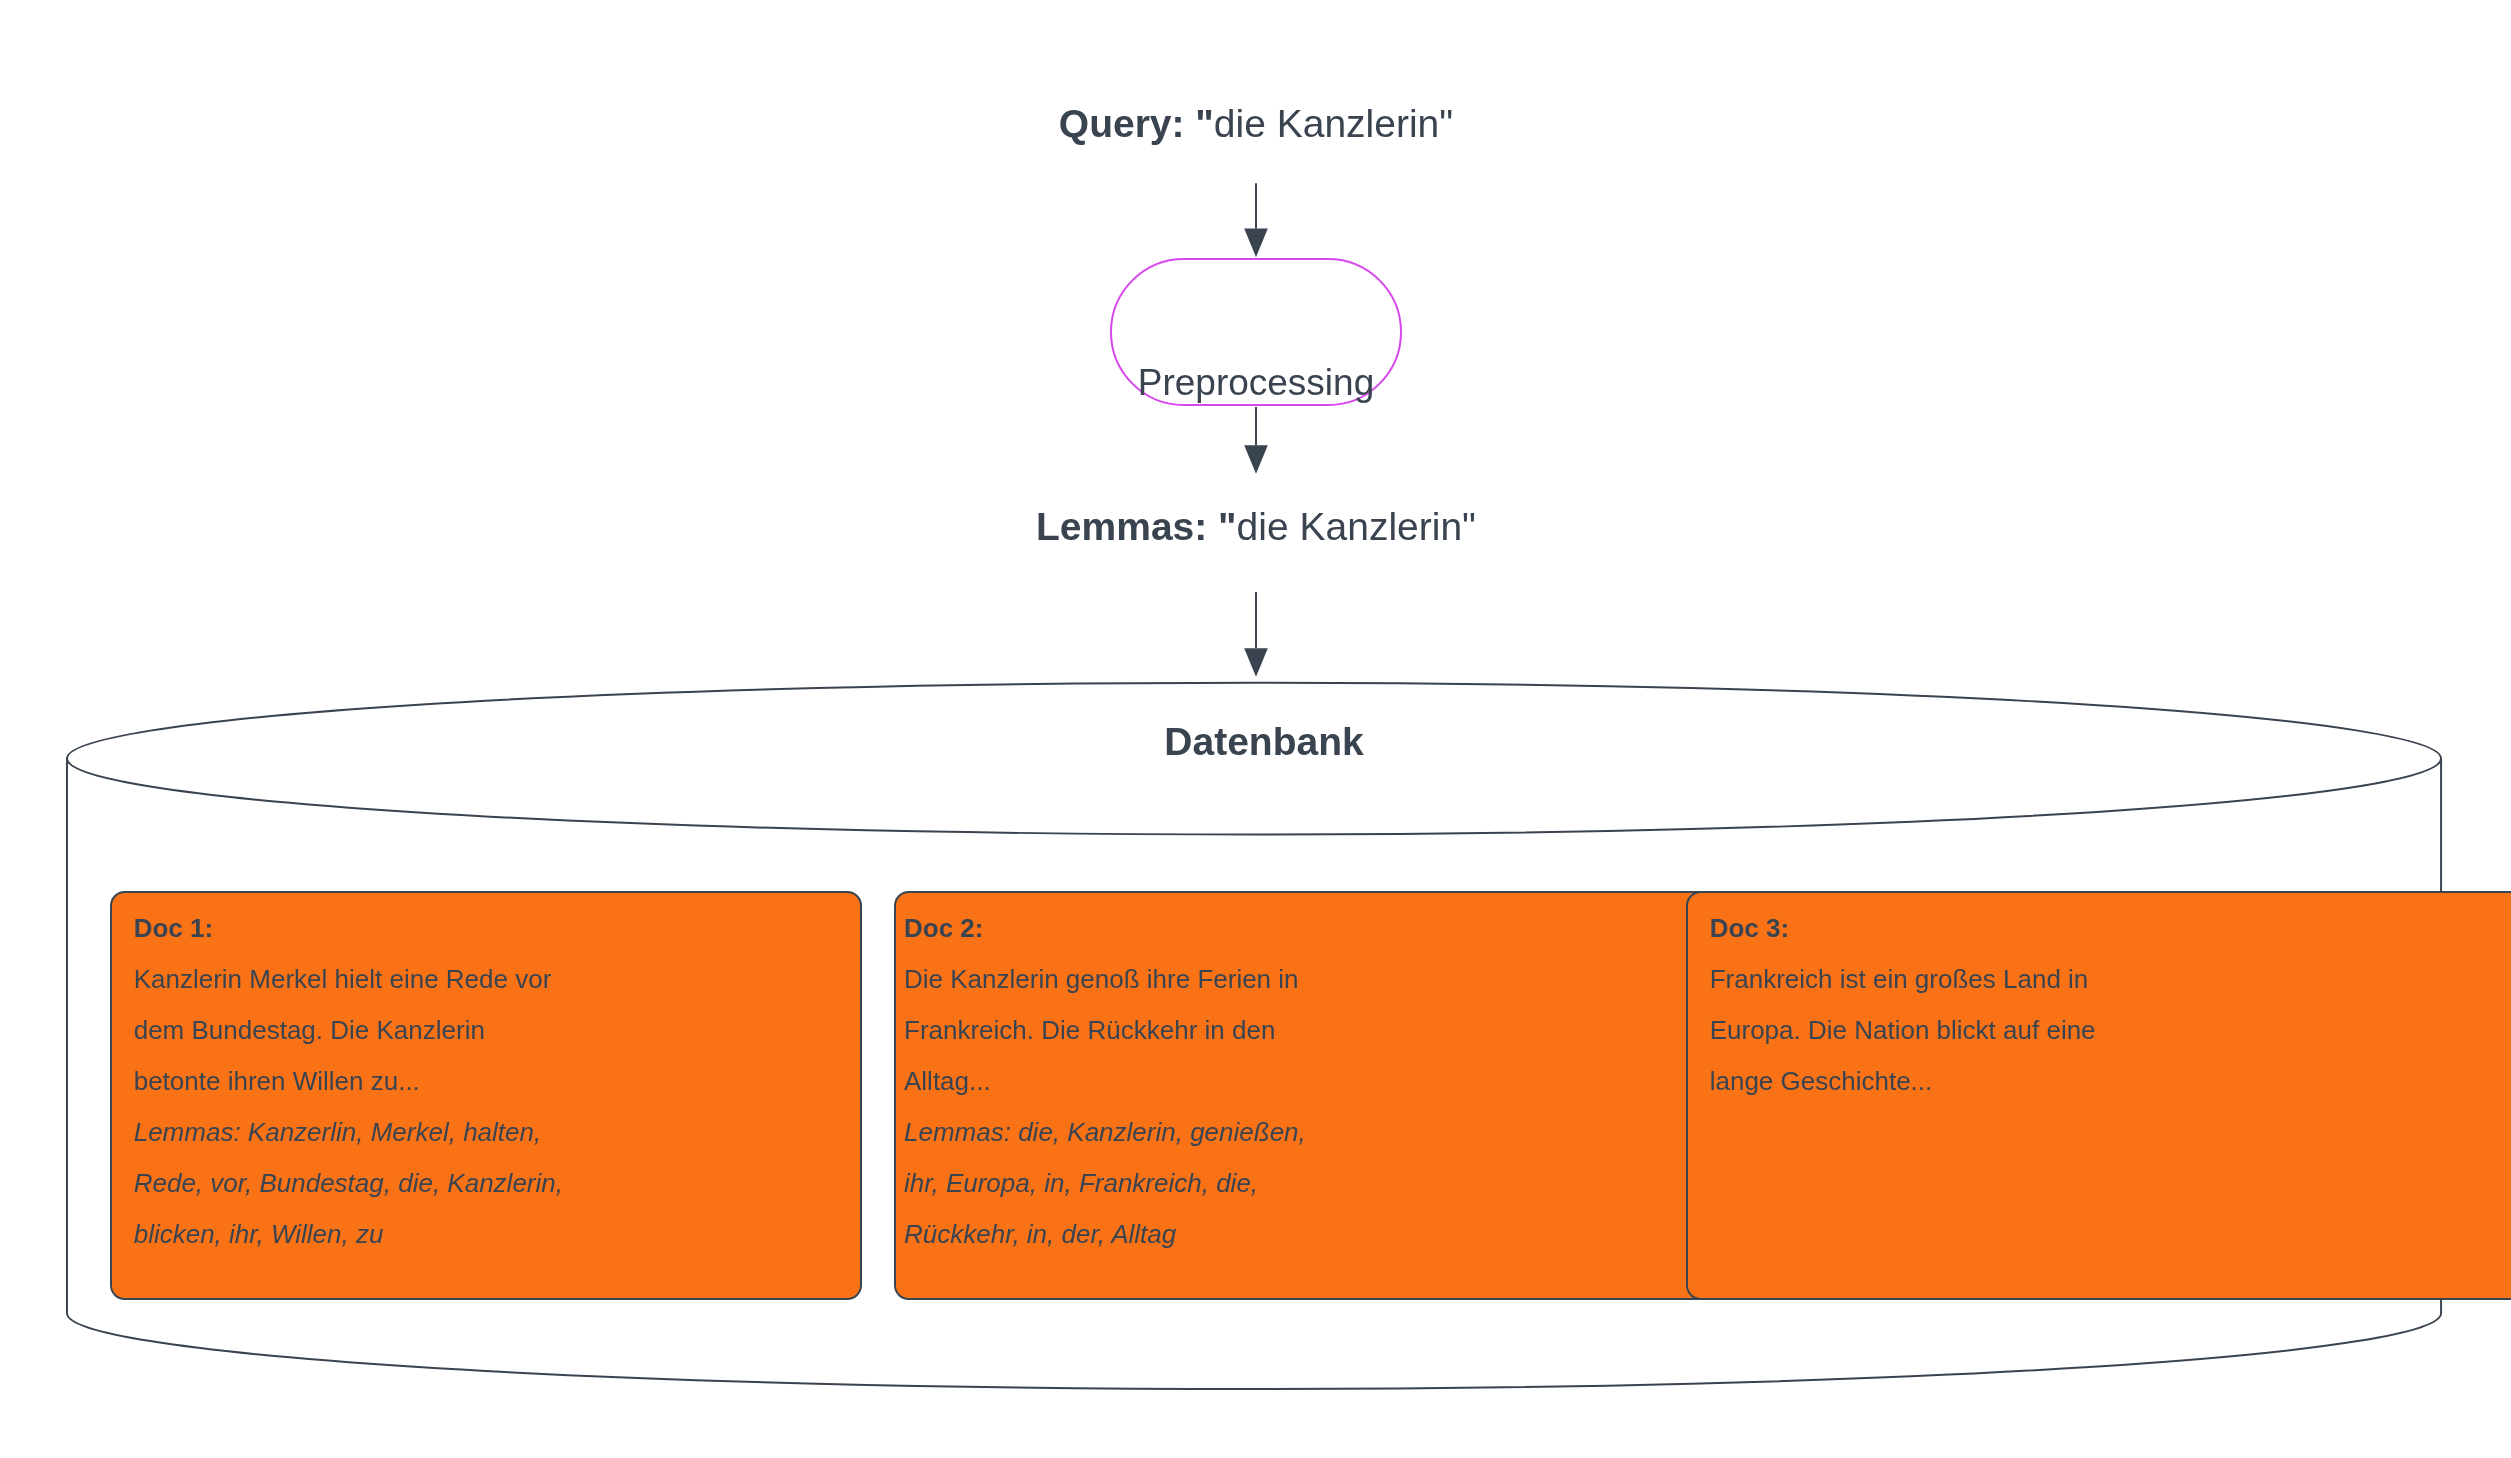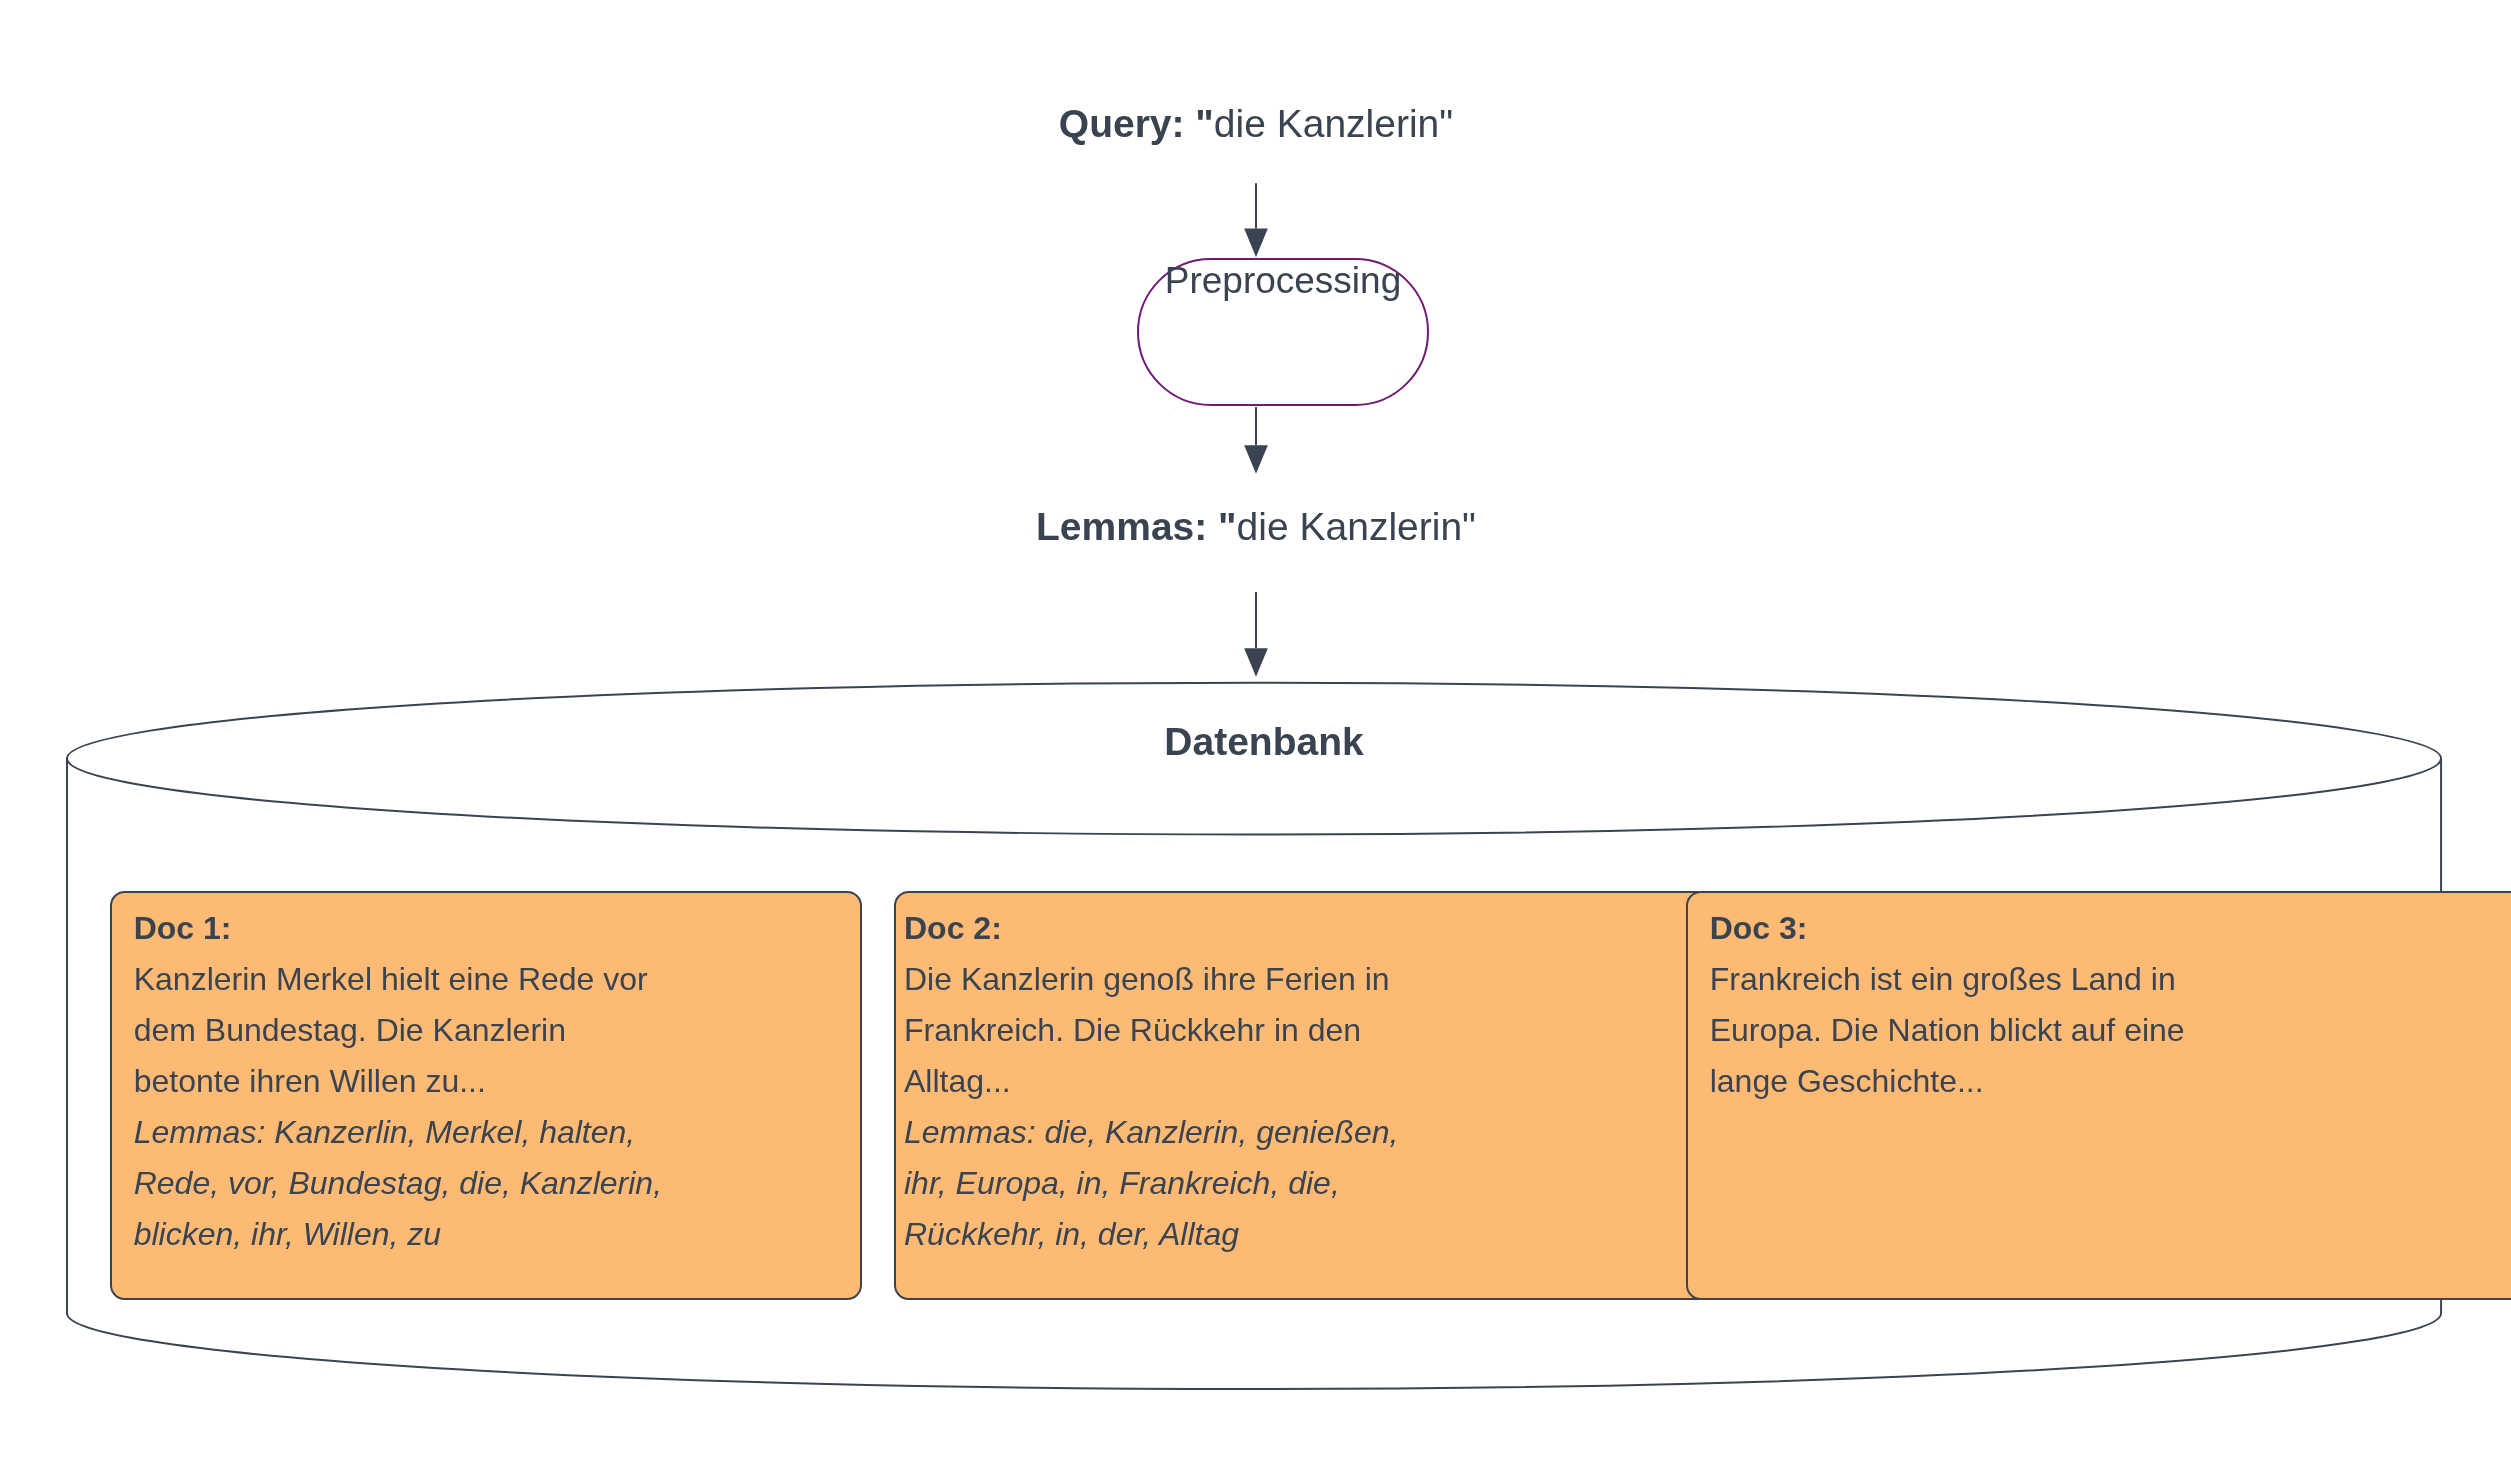--- a/index.html
+++ b/index.html
@@ -20,48 +20,48 @@
     font-size: 39px;
     line-height: 46px;
     white-space: pre;
   }
   .bold { font-weight: bold; }
   #query-text  { top: 101px; }
   #lemmas-text { top: 504px; }
   #db-title    { top: 719px; font-weight: bold; margin-left: 8px; }
   #preprocessing-node {
     position: absolute;
-    left: 1137px;
+    left: 1110px;
     top: 258px;
     width: 292px;
     height: 148px;
-    border: 2px solid #701a75;
+    border: 2px solid #d946ef;
     border-radius: 74px;
     background: #ffffff;
     display: flex;
-    align-items: flex-start;
+    align-items: flex-end;
     justify-content: center;
     font-size: 37px;
     box-sizing: border-box;
   }
   #diagram-svg {
     position: absolute;
     left: 0; top: 0;
     width: 2512px; height: 1459px;
   }
   .doc-card {
     position: absolute;
     top: 891px;
     height: 409px;
     border: 2px solid #3a4350;
     border-radius: 14.8px;
-    background: #fdba74;
+    background: #f97316;
     box-sizing: border-box;
     padding: 9.9px 19.7px 0 21.7px;
-    font-size: 32px;
+    font-size: 26px;
     line-height: 51px;
   }
   #doc-card-1 { left: 110px;  width: 752px; }
   #doc-card-2 { left: 894px;  width: 844px; padding-left: 8px; }
   #doc-card-3 { left: 1686px; width: 840px; }
   .doc-title  { font-weight: bold; white-space: pre; }
   .doc-body   { white-space: pre; }
   .doc-lemmas { white-space: pre; font-style: italic; }
 </style>
 </head>

